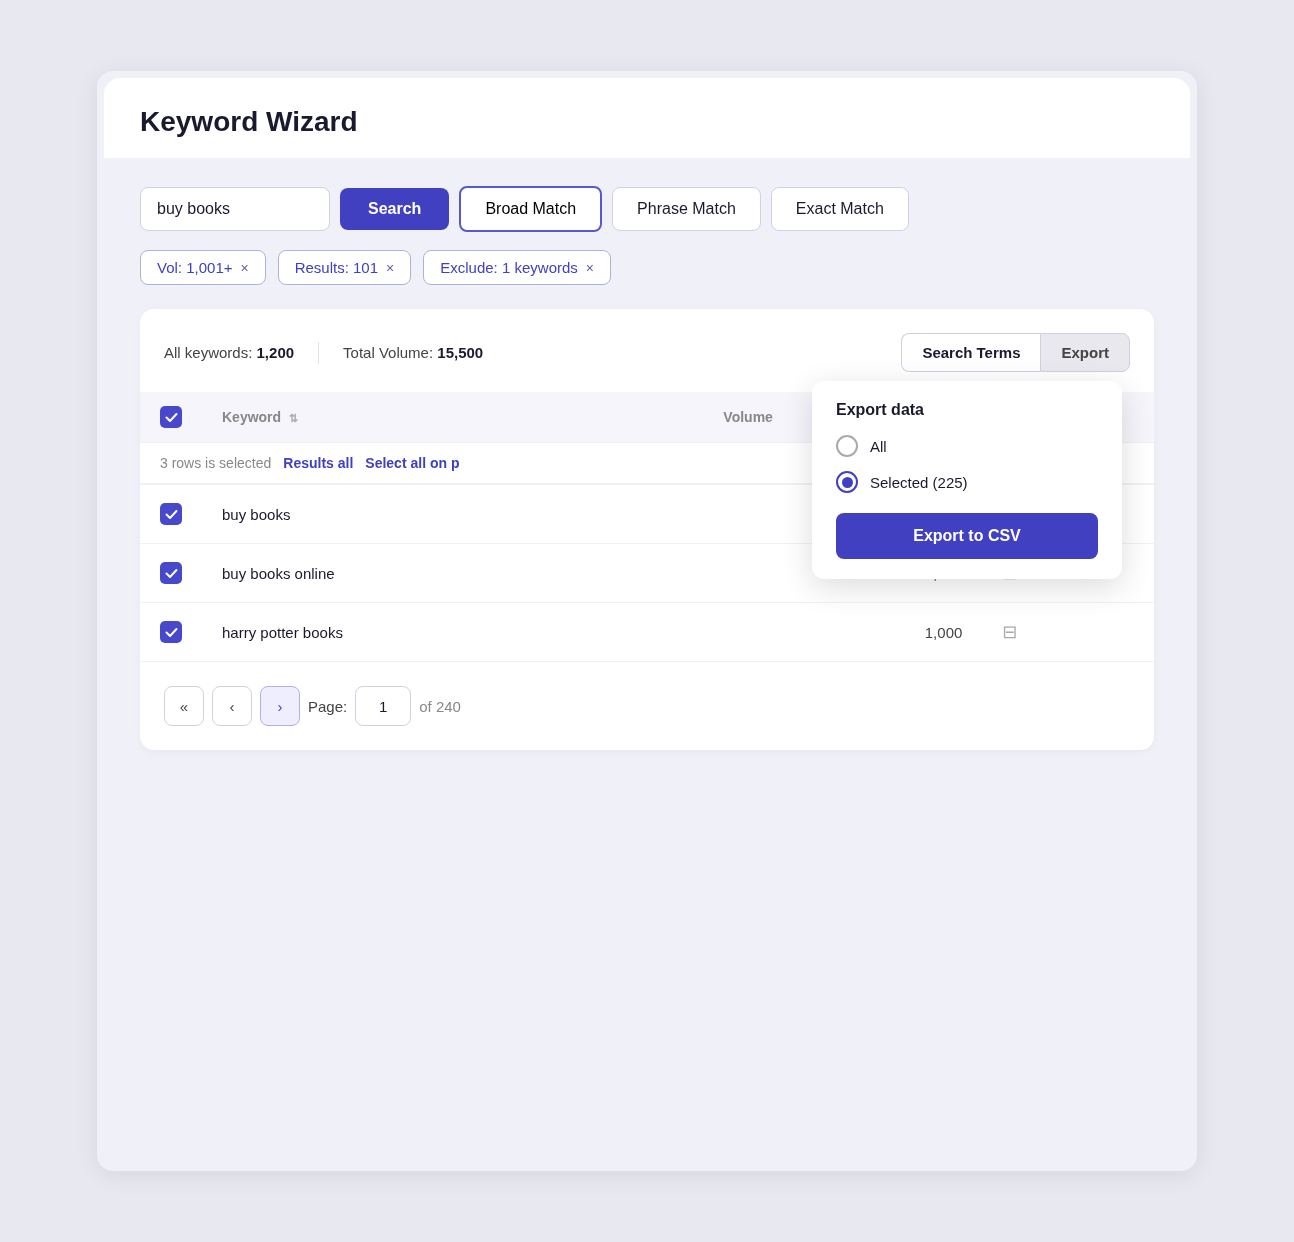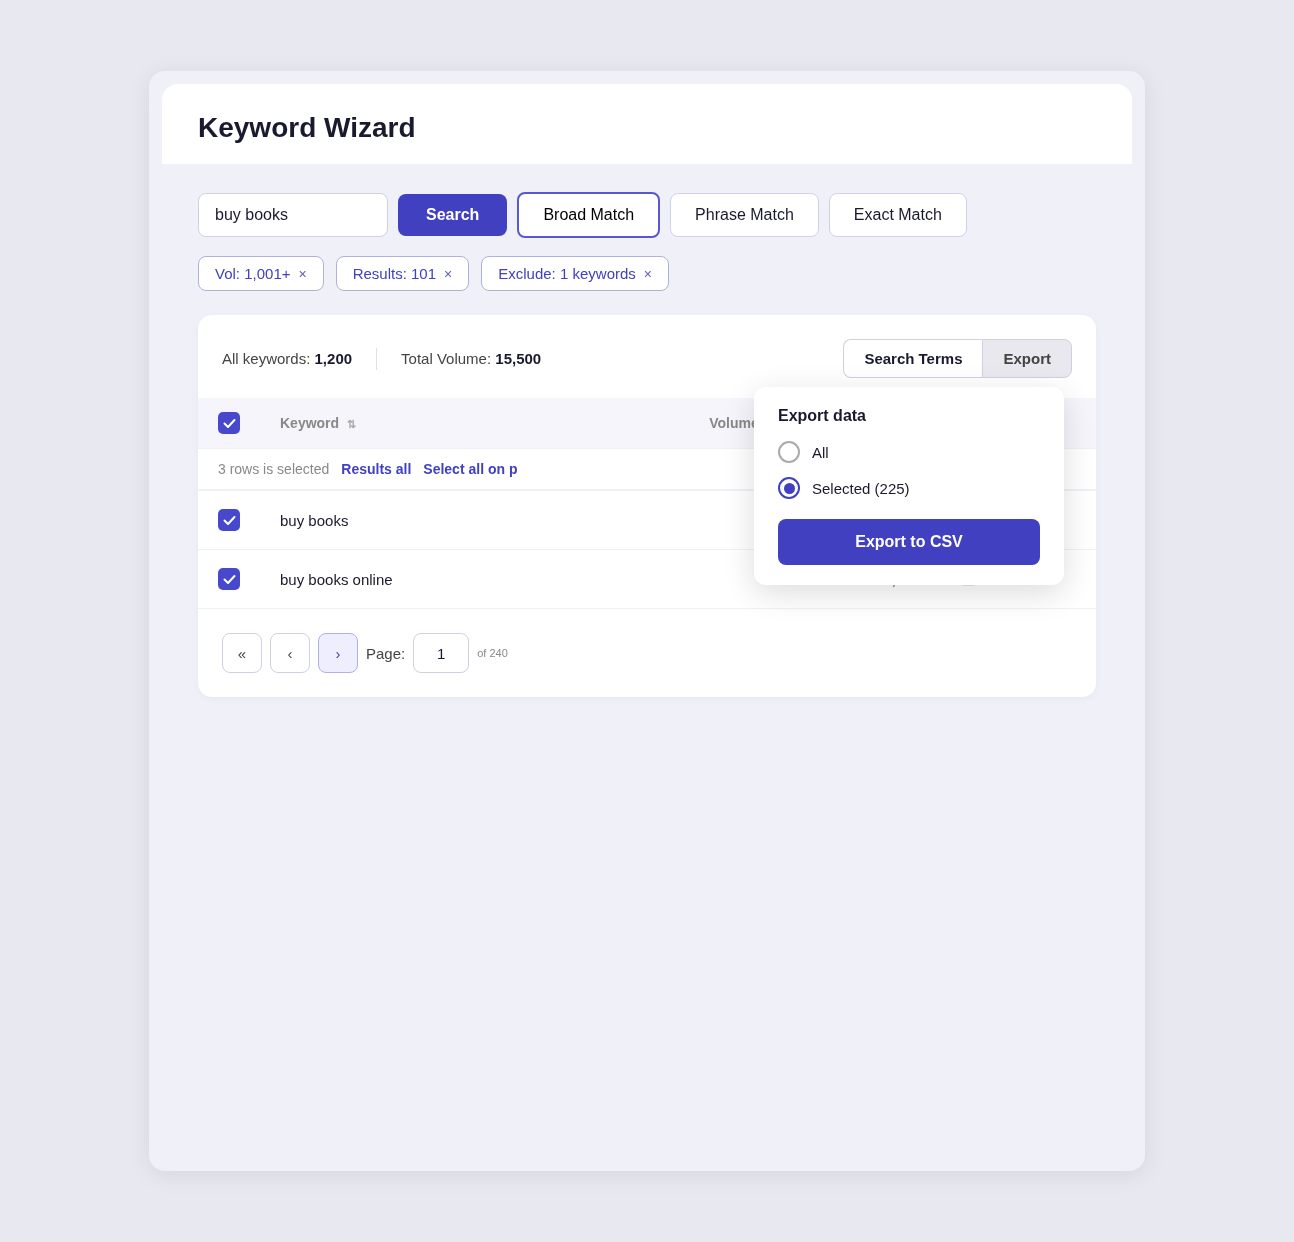--- a/index.html
+++ b/index.html
@@ -8,23 +8,23 @@
       font-family: -apple-system, BlinkMacSystemFont, 'Segoe UI', sans-serif;
       display: flex;
       align-items: center;
       justify-content: center;
       min-height: 100vh;
       padding: 20px;
     }
     .card {
       background: #f0f0f8;
       border-radius: 16px;
-      width: 996px;
+      width: 1100px;
       min-height: 1100px;
-      padding: 13px;
+      padding: 7px;
       overflow: hidden;
       box-shadow: 0 4px 24px rgba(0,0,0,0.08);
     }
     .card-header {
       background: #ffffff;
       padding: 28px 36px 20px;
       border-radius: 16px 16px 0 0;
     }
     .card-header h1 {
       font-size: 28px;
@@ -317,21 +317,21 @@
       height: 40px;
       text-align: center;
       font-size: 15px;
       color: #1a1a2e;
     }
     .page-label {
       font-size: 15px;
       color: #444;
     }
     .page-of {
-      font-size: 11px;
+      font-size: 15px;
       color: #888;
       text-align: center;
     }
   </style>
 </head>
 <body>
 
 <div class="card">
 
   <div class="card-header">
@@ -439,20 +439,32 @@
               <div class="checkbox">
                 <svg viewBox="0 0 13 10" fill="none">
                   <path d="M1.5 5L5 8.5L11.5 1.5" stroke="white" stroke-width="2" stroke-linecap="round" stroke-linejoin="round"></path>
                 </svg>
               </div>
             </td>
             <td>buy books online</td>
             <td class="volume-col">5,400</td>
             <td><span class="copy-icon">⊟</span></td>
           </tr>
+          <tr>
+            <td class="checkbox-col">
+              <div class="checkbox">
+                <svg viewBox="0 0 13 10" fill="none">
+                  <path d="M1.5 5L5 8.5L11.5 1.5" stroke="white" stroke-width="2" stroke-linecap="round" stroke-linejoin="round"></path>
+                </svg>
+              </div>
+            </td>
+            <td>harry potter books</td>
+            <td class="volume-col">1,000</td>
+            <td><span class="copy-icon">⊟</span></td>
+          </tr>
         </tbody>
       </table>
 
       <div class="pagination">
         <button class="page-btn">«</button>
         <button class="page-btn">‹</button>
         <button class="page-btn active">›</button>
         <span class="page-label">Page:</span>
         <input class="page-input" type="text" value="1" style="">
         <span class="page-of">of 240</span>

